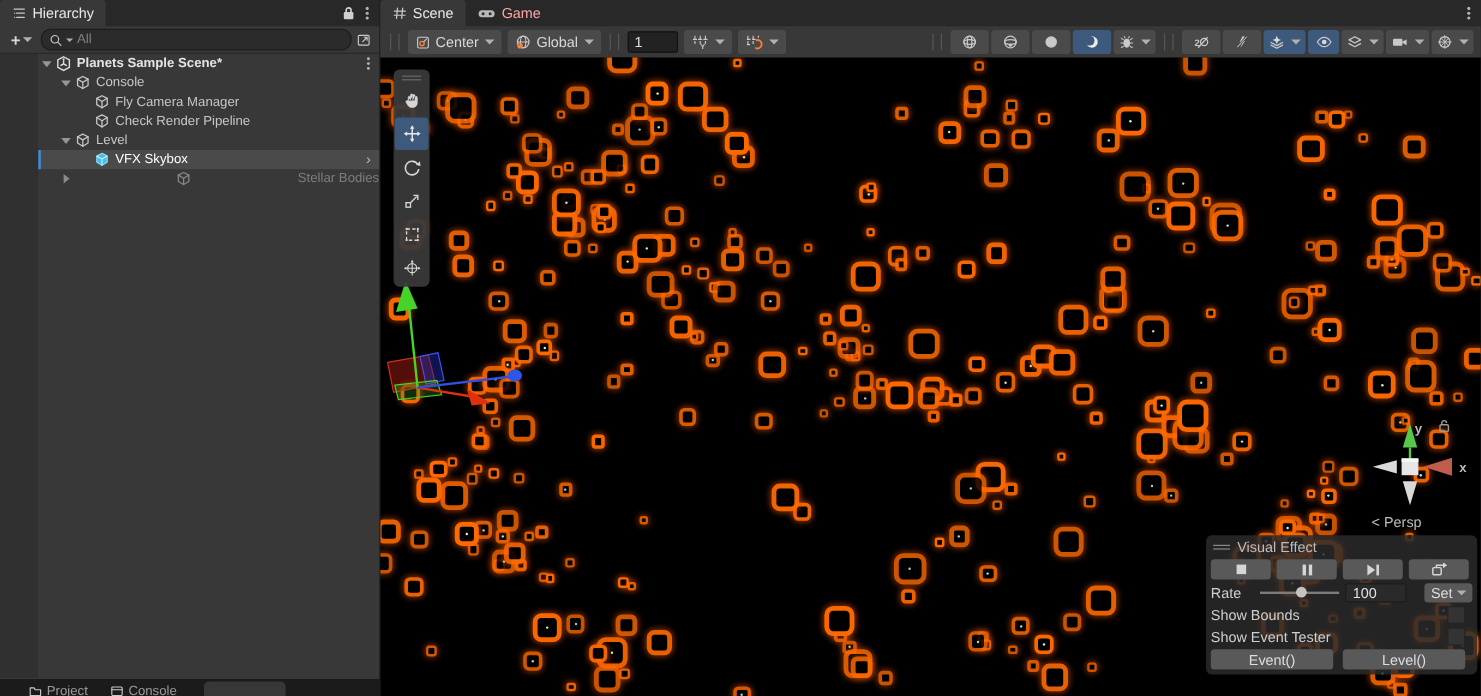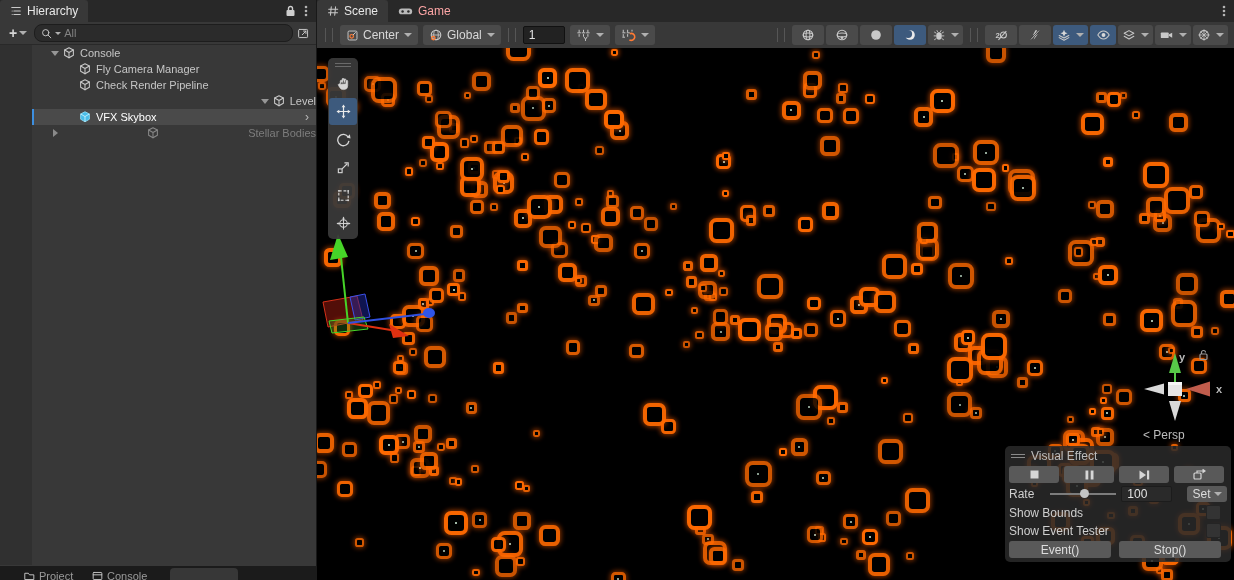--- a/index.html
+++ b/index.html
@@ -131,20 +131,36 @@
         <span class="caret"></span>
         <span class="ph">All</span>
       </div>
       <svg class="ic" width="13" height="13" viewBox="0 0 16 16">
           <rect x="2" y="3" width="11" height="10" rx="1"></rect>
           <path d="M6.5 9.5 L11 5 M8 5 h3 v3"></path>
         </svg>
     </div>
 
     <div id="tree">
+        <div class="trow sceneheader" style="padding-left: 2px;">
+          <span class="tri down"></span>
+          <svg class="icon" width="14" height="14" viewBox="0 0 16 16">
+            <path d="M8 1.5 L13.5 4.5 V11.5 L8 14.5 L2.5 11.5 V4.5 Z" fill="none" stroke="#e2e2e2" stroke-width="1.3"></path>
+            <path d="M8 5 V8.2 M8 8.2 L5 10 M8 8.2 L11 10" fill="none" stroke="#e2e2e2" stroke-width="1.3"></path>
+            <circle cx="8" cy="4" r="1" fill="#e2e2e2"></circle>
+          </svg>
+          <span class="lbl">Planets Sample Scene*</span>
+          <span class="adorn">
+            <svg class="kebab" width="4" height="12" viewBox="0 0 4 12">
+              <circle cx="2" cy="2" r="1.2"></circle>
+              <circle cx="2" cy="6" r="1.2"></circle>
+              <circle cx="2" cy="10" r="1.2"></circle>
+            </svg>
+          </span>
+        </div>
         <div class="trow" style="padding-left: 18px;">
           <span class="tri down"></span>
           <svg class="ic icon" width="14" height="14" viewBox="0 0 16 16">
             <path d="M8 2 L13 4.5 V10.5 L8 13.5 L3 10.5 V4.5 Z"></path>
             <path d="M3 4.5 L8 7.5 L13 4.5 M8 7.5 V13.5"></path>
           </svg>
           <span class="lbl">Console</span>
         </div>
         <div class="trow" style="padding-left: 34px;">
           <span class="tri"></span>
@@ -155,21 +171,21 @@
           <span class="lbl">Fly Camera Manager</span>
         </div>
         <div class="trow" style="padding-left: 34px;">
           <span class="tri"></span>
           <svg class="ic icon" width="14" height="14" viewBox="0 0 16 16">
             <path d="M8 2 L13 4.5 V10.5 L8 13.5 L3 10.5 V4.5 Z"></path>
             <path d="M3 4.5 L8 7.5 L13 4.5 M8 7.5 V13.5"></path>
           </svg>
           <span class="lbl">Check Render Pipeline</span>
         </div>
-        <div class="trow" style="padding-left: 18px; justify-content: flex-end;">
+        <div class="trow" style="padding-left: 18px;">
           <span class="tri down"></span>
           <svg class="ic icon" width="14" height="14" viewBox="0 0 16 16">
             <path d="M8 2 L13 4.5 V10.5 L8 13.5 L3 10.5 V4.5 Z"></path>
             <path d="M3 4.5 L8 7.5 L13 4.5 M8 7.5 V13.5"></path>
           </svg>
           <span class="lbl">Level</span>
         </div>
         <div class="trow selected" style="padding-left: 34px;">
           <span class="tri"></span>
           <svg class="icon" width="14" height="14" viewBox="0 0 16 16">
@@ -1010,20 +1026,20 @@
         </div>
         <div class="ve-row">
           <span>Show Event Tester</span>
           <span class="checkbox"></span>
         </div>
         <div class="ve-row">
           <div class="ve-btn ve-action">
             <span>Event()</span>
           </div>
           <div class="ve-btn ve-action" id="stop-action">
-            <span>Stop()</span>
+            <span>Level()</span>
           </div>
         </div>
       </div>
 
     </div>
   </div>
 </div>
 
 </body></html>

